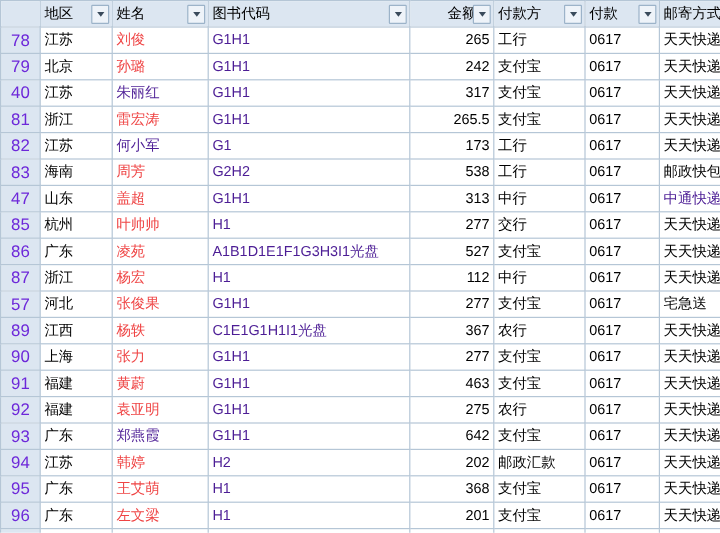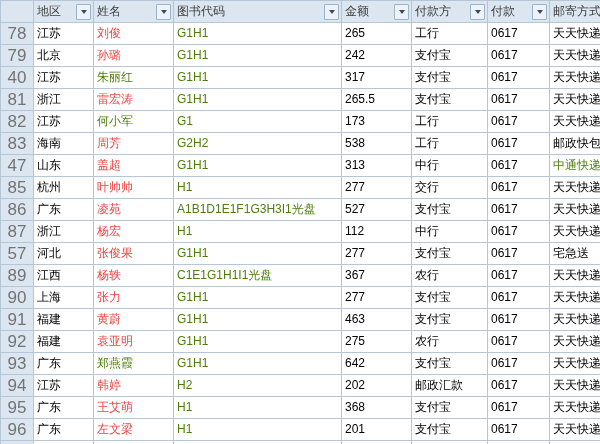--- a/index.html
+++ b/index.html
@@ -22,21 +22,21 @@
     line-height:21px;
     white-space:nowrap;
     overflow:hidden;
     font-size:12px;
     vertical-align:middle;
   }
   thead th{
     background:#dce6f1;
     font-weight:normal;
     text-align:left;
-    color:#404040;
+    color:#000000;
     position:relative;
     padding-right:14px;
   }
   thead th.rowhead{
     text-align:center;
     padding-right:3px;
     background:#dce6f1;
     color:#444;
   }
   .filter-btn{
@@ -51,33 +51,33 @@
   .filter-btn i{
     display:block;
     width:0;height:0;
     border-left:3px solid transparent;
     border-right:3px solid transparent;
     border-top:4px solid #3a4b5c;
   }
   td.rownum{
     background:#dce6f1;
     text-align:center;
-    color:#737373;
-    font-size:17px;
+    color:#6d28d9;
+    font-size:14px;
   }
   .c-region{width:42px;}
   .c-name{width:62px;}
   .c-code{width:150px;}
-  .c-amount{width:52px;text-align:left;}
+  .c-amount{width:52px;text-align:right;}
   .c-pay{width:58px;}
   .c-payno{width:44px;}
   .c-ship{width:72px;}
   .rn{width:26px;}
 
-  .red{color:#4d7c0f;margin-top:34px;}
+  .red{color:#4c1d95;margin-top:34px;}
   .blue{color:#ef4444;}
   .black{color:#000;}
 </style>
 </head>
 <body>
 
 <table>
   <thead>
     <tr>
       <th class="rowhead rn"></th>

